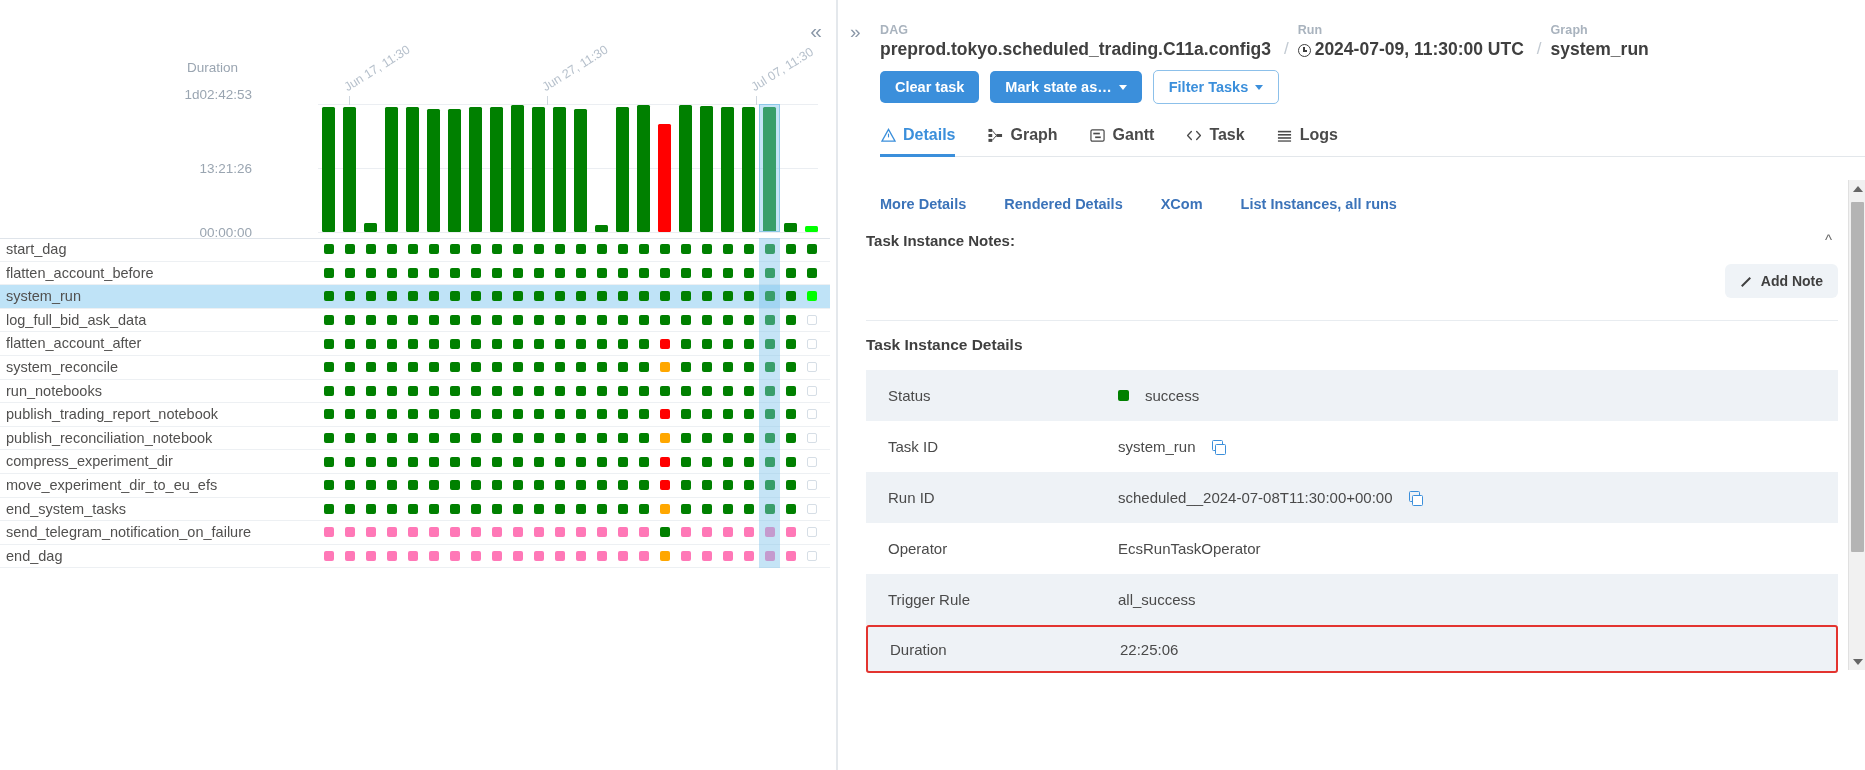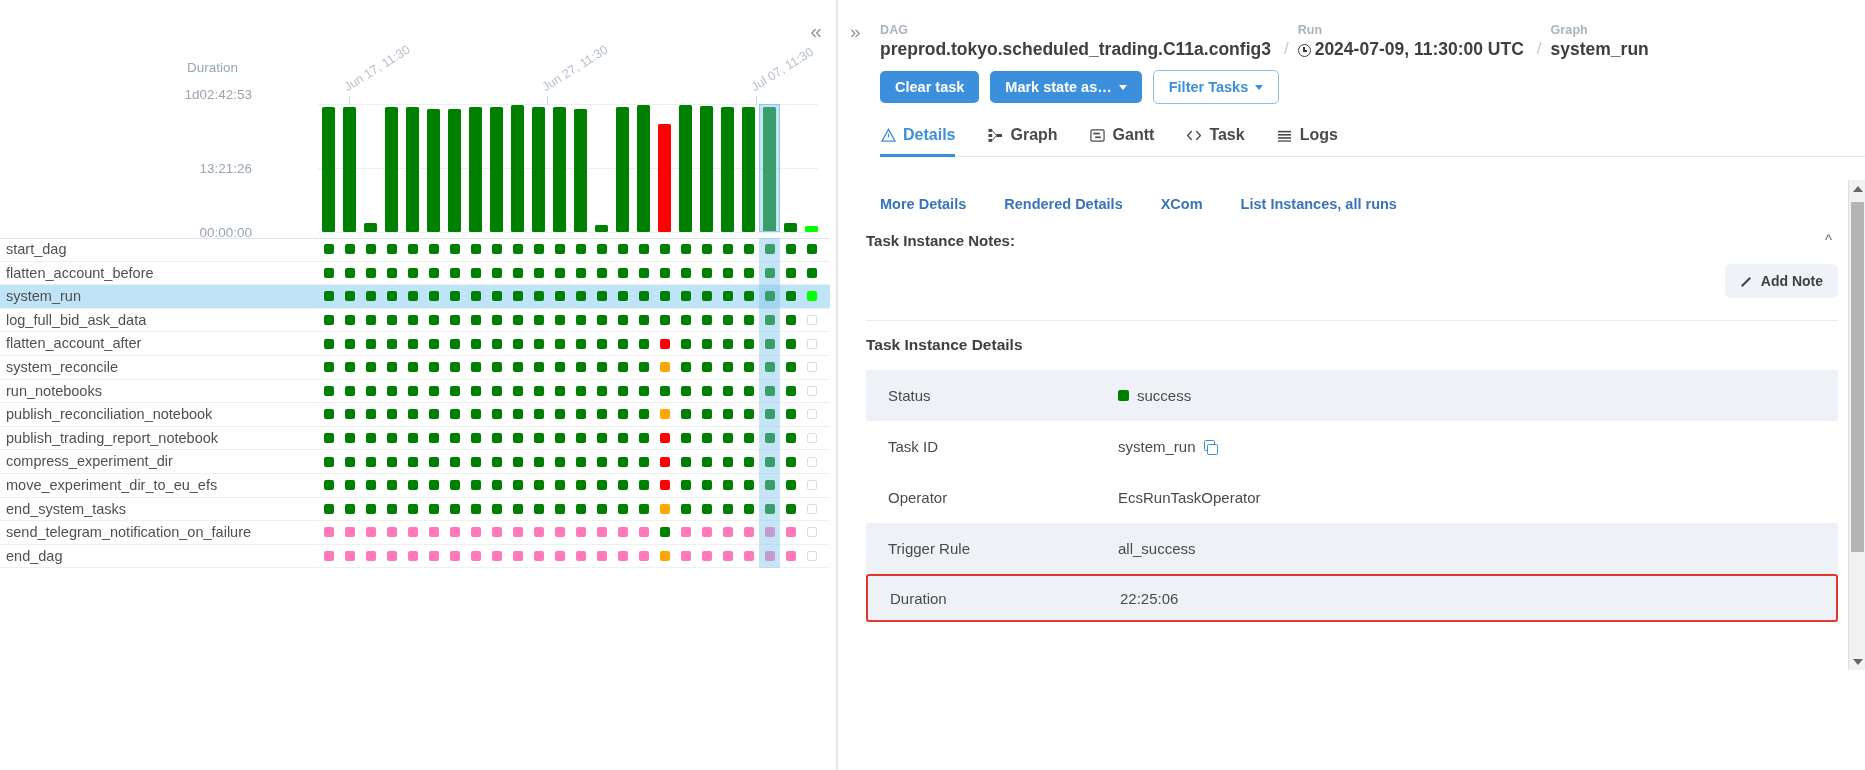--- a/index.html
+++ b/index.html
@@ -354,21 +354,21 @@
   .det-key {
     flex: 0 0 230px;
     font-size: 15px;
     color: #4a4a4a;
   }
   .det-val {
     font-size: 15px;
     color: #4a4a4a;
     display: inline-flex;
     align-items: center;
-    gap: 8px;
+    gap: 16px;
   }
   .status-dot {
     width: 11px; height: 11px;
     border-radius: 2px;
     display: inline-block;
   }
   .copy-ic {
     display: inline-block;
     width: 13px; height: 13px;
     position: relative;
@@ -675,68 +675,68 @@
             <div class="cell" style="background: rgb(0, 128, 0);"></div>
             <div class="cell" style="background: rgb(0, 128, 0);"></div>
             <div class="cell" style="background: rgb(0, 128, 0);"></div>
             <div class="cell" style="background: rgb(0, 128, 0);"></div>
             <div class="cell" style="background: rgb(0, 128, 0);"></div>
             <div class="cell" style="background: rgb(0, 128, 0);"></div>
             <div class="cell empty"></div>
           </div>
         </div>
         <div class="task-row">
+          <div class="task-name">publish_trading_report_notebook</div>
+          <div class="cells">
+            <div class="cell" style="background: rgb(0, 128, 0);"></div>
+            <div class="cell" style="background: rgb(0, 128, 0);"></div>
+            <div class="cell" style="background: rgb(0, 128, 0);"></div>
+            <div class="cell" style="background: rgb(0, 128, 0);"></div>
+            <div class="cell" style="background: rgb(0, 128, 0);"></div>
+            <div class="cell" style="background: rgb(0, 128, 0);"></div>
+            <div class="cell" style="background: rgb(0, 128, 0);"></div>
+            <div class="cell" style="background: rgb(0, 128, 0);"></div>
+            <div class="cell" style="background: rgb(0, 128, 0);"></div>
+            <div class="cell" style="background: rgb(0, 128, 0);"></div>
+            <div class="cell" style="background: rgb(0, 128, 0);"></div>
+            <div class="cell" style="background: rgb(0, 128, 0);"></div>
+            <div class="cell" style="background: rgb(0, 128, 0);"></div>
+            <div class="cell" style="background: rgb(0, 128, 0);"></div>
+            <div class="cell" style="background: rgb(0, 128, 0);"></div>
+            <div class="cell" style="background: rgb(0, 128, 0);"></div>
+            <div class="cell" style="background: rgb(255, 0, 0);"></div>
+            <div class="cell" style="background: rgb(0, 128, 0);"></div>
+            <div class="cell" style="background: rgb(0, 128, 0);"></div>
+            <div class="cell" style="background: rgb(0, 128, 0);"></div>
+            <div class="cell" style="background: rgb(0, 128, 0);"></div>
+            <div class="cell" style="background: rgb(0, 128, 0);"></div>
+            <div class="cell" style="background: rgb(0, 128, 0);"></div>
+            <div class="cell empty"></div>
+          </div>
+        </div>
+        <div class="task-row">
           <div class="task-name">publish_reconciliation_notebook</div>
           <div class="cells">
             <div class="cell" style="background: rgb(0, 128, 0);"></div>
             <div class="cell" style="background: rgb(0, 128, 0);"></div>
             <div class="cell" style="background: rgb(0, 128, 0);"></div>
             <div class="cell" style="background: rgb(0, 128, 0);"></div>
             <div class="cell" style="background: rgb(0, 128, 0);"></div>
             <div class="cell" style="background: rgb(0, 128, 0);"></div>
             <div class="cell" style="background: rgb(0, 128, 0);"></div>
             <div class="cell" style="background: rgb(0, 128, 0);"></div>
             <div class="cell" style="background: rgb(0, 128, 0);"></div>
             <div class="cell" style="background: rgb(0, 128, 0);"></div>
             <div class="cell" style="background: rgb(0, 128, 0);"></div>
             <div class="cell" style="background: rgb(0, 128, 0);"></div>
             <div class="cell" style="background: rgb(0, 128, 0);"></div>
             <div class="cell" style="background: rgb(0, 128, 0);"></div>
             <div class="cell" style="background: rgb(0, 128, 0);"></div>
             <div class="cell" style="background: rgb(0, 128, 0);"></div>
             <div class="cell" style="background: rgb(255, 167, 0);"></div>
-            <div class="cell" style="background: rgb(0, 128, 0);"></div>
-            <div class="cell" style="background: rgb(0, 128, 0);"></div>
-            <div class="cell" style="background: rgb(0, 128, 0);"></div>
-            <div class="cell" style="background: rgb(0, 128, 0);"></div>
-            <div class="cell" style="background: rgb(0, 128, 0);"></div>
-            <div class="cell" style="background: rgb(0, 128, 0);"></div>
-            <div class="cell empty"></div>
-          </div>
-        </div>
-        <div class="task-row">
-          <div class="task-name">publish_trading_report_notebook</div>
-          <div class="cells">
-            <div class="cell" style="background: rgb(0, 128, 0);"></div>
-            <div class="cell" style="background: rgb(0, 128, 0);"></div>
-            <div class="cell" style="background: rgb(0, 128, 0);"></div>
-            <div class="cell" style="background: rgb(0, 128, 0);"></div>
-            <div class="cell" style="background: rgb(0, 128, 0);"></div>
-            <div class="cell" style="background: rgb(0, 128, 0);"></div>
-            <div class="cell" style="background: rgb(0, 128, 0);"></div>
-            <div class="cell" style="background: rgb(0, 128, 0);"></div>
-            <div class="cell" style="background: rgb(0, 128, 0);"></div>
-            <div class="cell" style="background: rgb(0, 128, 0);"></div>
-            <div class="cell" style="background: rgb(0, 128, 0);"></div>
-            <div class="cell" style="background: rgb(0, 128, 0);"></div>
-            <div class="cell" style="background: rgb(0, 128, 0);"></div>
-            <div class="cell" style="background: rgb(0, 128, 0);"></div>
-            <div class="cell" style="background: rgb(0, 128, 0);"></div>
-            <div class="cell" style="background: rgb(0, 128, 0);"></div>
-            <div class="cell" style="background: rgb(255, 0, 0);"></div>
             <div class="cell" style="background: rgb(0, 128, 0);"></div>
             <div class="cell" style="background: rgb(0, 128, 0);"></div>
             <div class="cell" style="background: rgb(0, 128, 0);"></div>
             <div class="cell" style="background: rgb(0, 128, 0);"></div>
             <div class="cell" style="background: rgb(0, 128, 0);"></div>
             <div class="cell" style="background: rgb(0, 128, 0);"></div>
             <div class="cell empty"></div>
           </div>
         </div>
         <div class="task-row">
@@ -1009,20 +1009,27 @@
             <span>success</span>
           </div>
         </div>
         <div class="det-row">
           <div class="det-key">Task ID</div>
           <div class="det-val">
             <span>system_run</span>
             <span class="copy-ic"></span>
           </div>
         </div>
+        <div class="det-row alt">
+          <div class="det-key">Run ID</div>
+          <div class="det-val">
+            <span>scheduled__2024-07-08T11:30:00+00:00</span>
+            <span class="copy-ic"></span>
+          </div>
+        </div>
         <div class="det-row">
           <div class="det-key">Operator</div>
           <div class="det-val">
             <span>EcsRunTaskOperator</span>
           </div>
         </div>
         <div class="det-row alt">
           <div class="det-key">Trigger Rule</div>
           <div class="det-val">
             <span>all_success</span>

